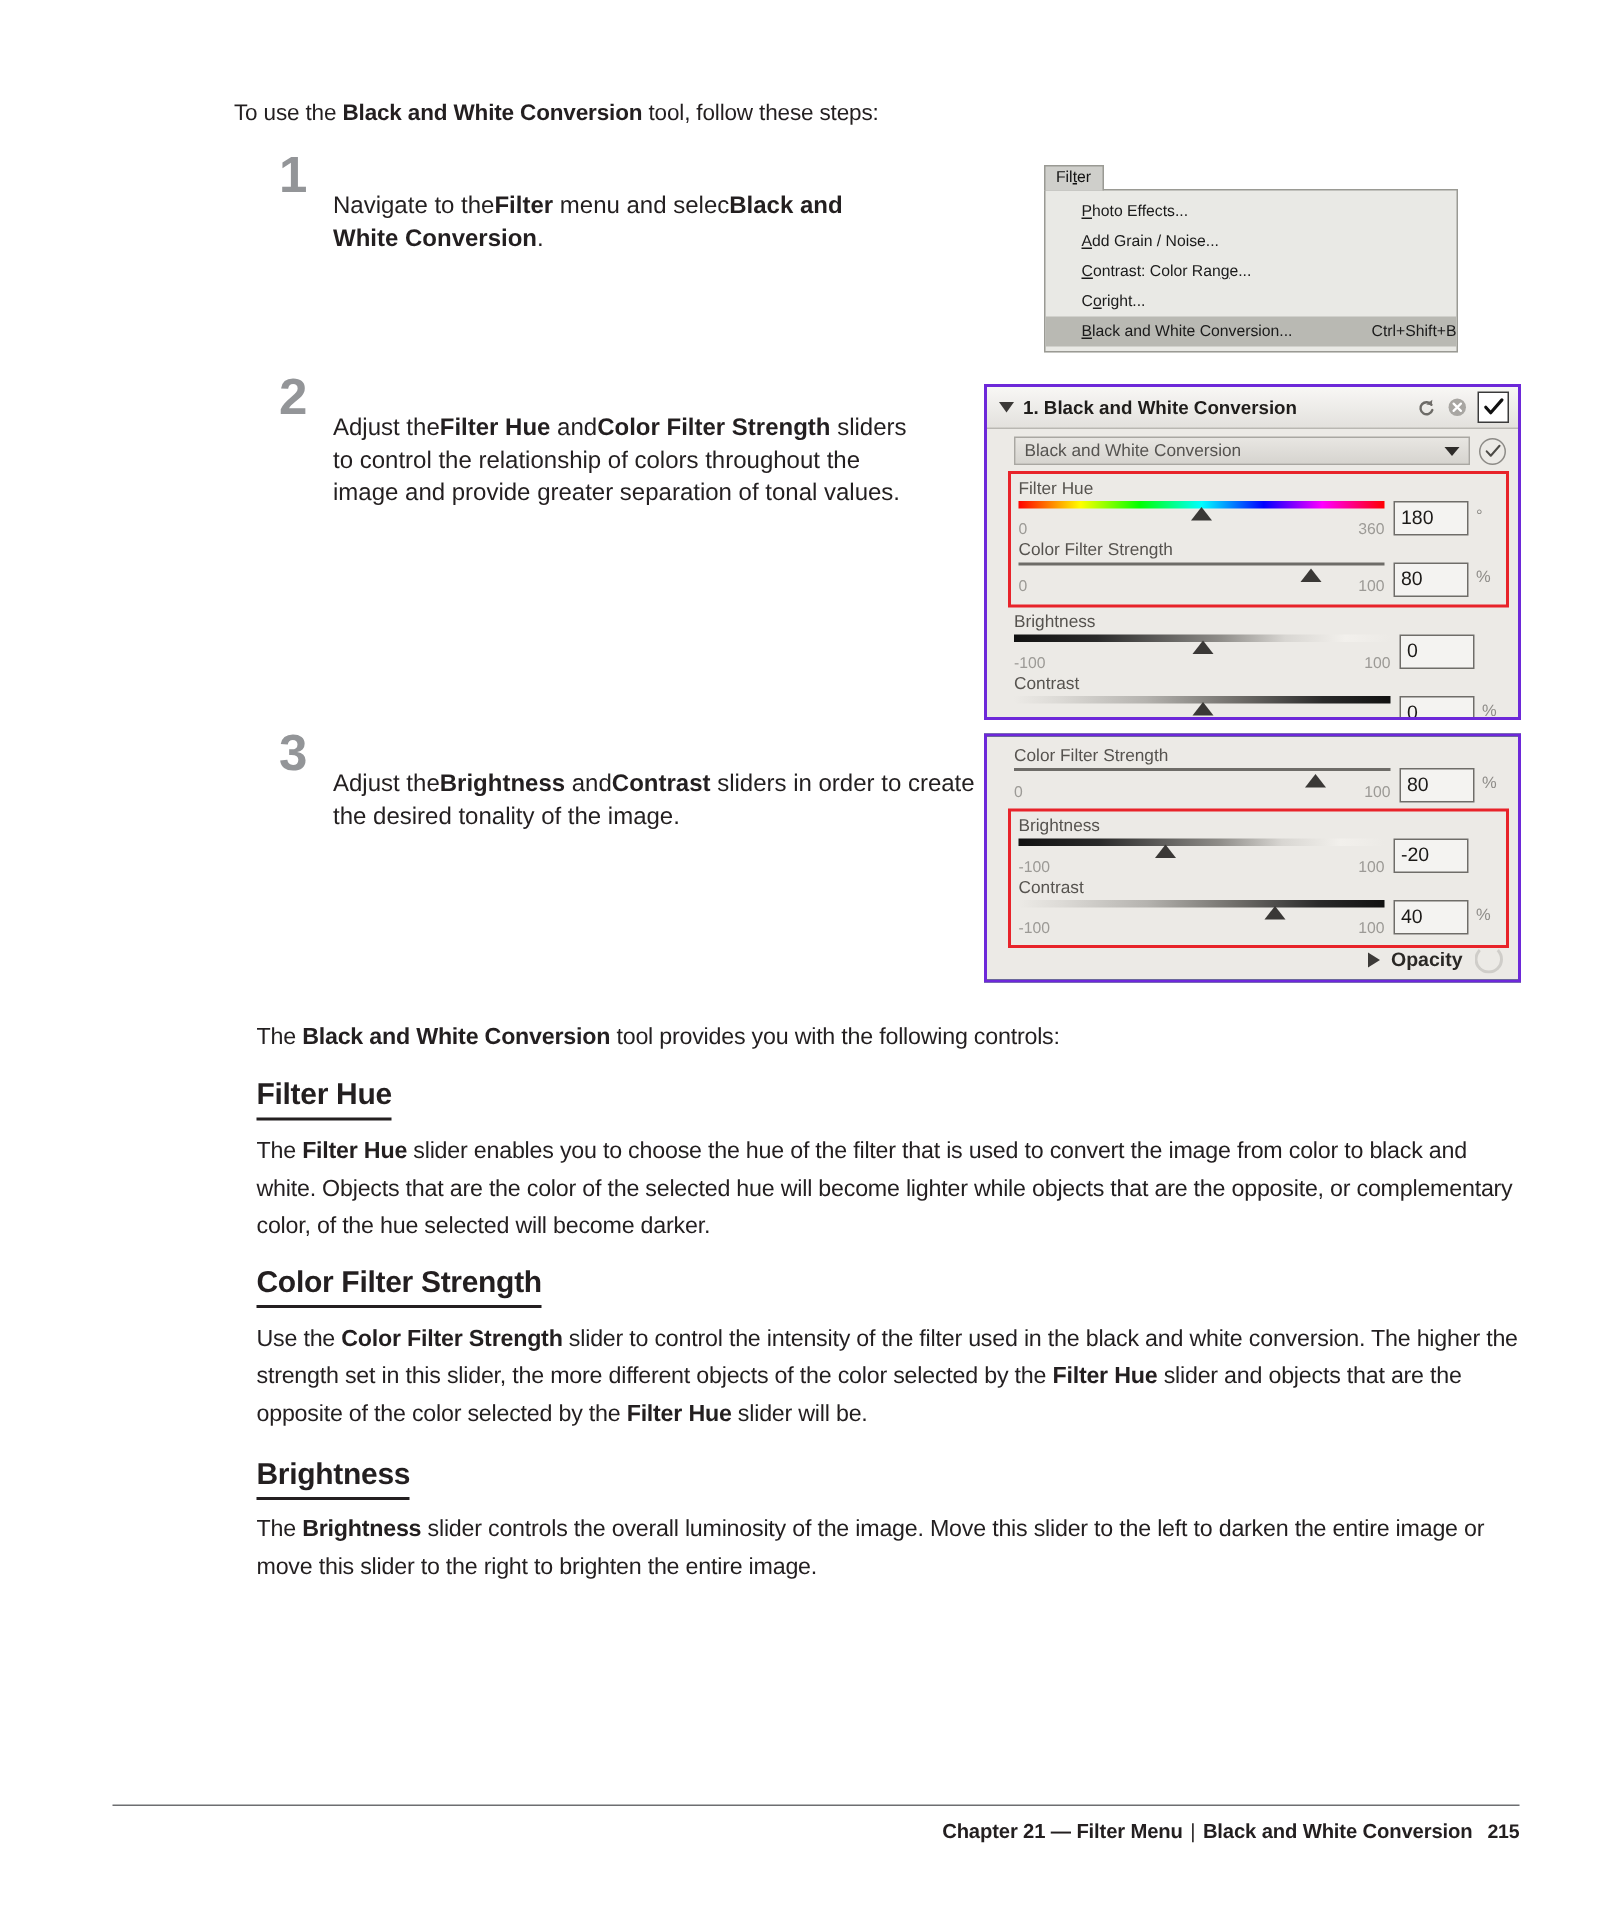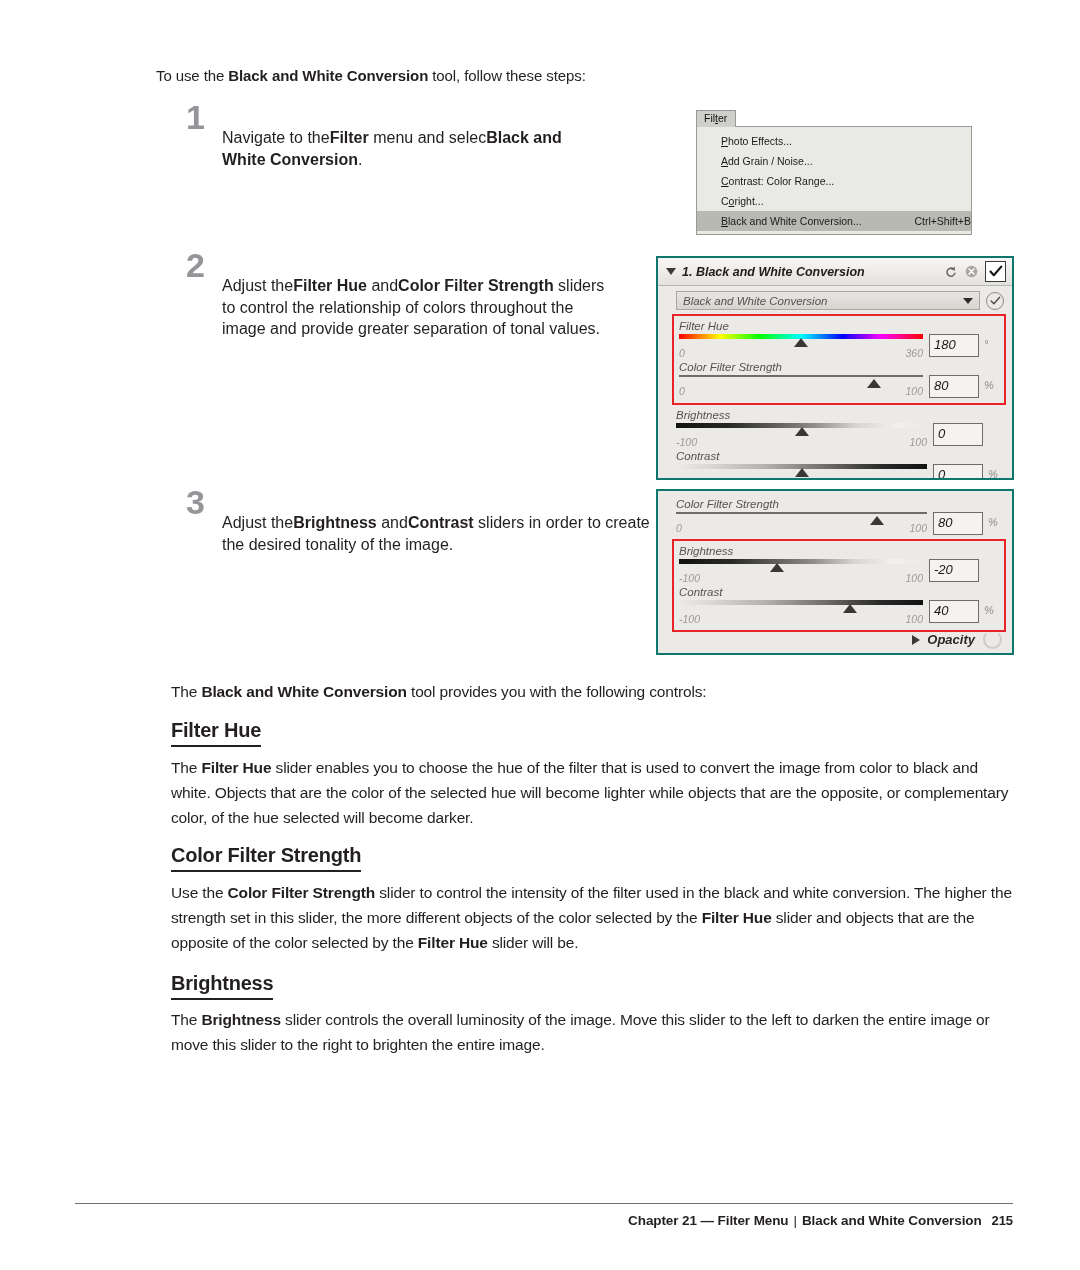--- a/index.html
+++ b/index.html
@@ -97,23 +97,22 @@
     right: 0;
     font-size: 10.5px;
   }
   u { text-decoration: underline; }
 
   
   .nx-shot {
     position: absolute;
     box-sizing: border-box;
     background: #14532d;
-    border: 2px solid #0f766e;
+    border: 2px solid #6d28d9;
     overflow: hidden;
-    font-style: italic;
   }
   #panel2 { left: 656px; top: 256px; width: 358px; left: 656px; height: 224px; }
   #panel3 { left: 656px; top: 489px; width: 358px; height: 166px; }
 
   .nx-inner { position: relative; width: 100%; height: 100%; background: #eceae6; }
 
   .nx-header {
     height: 28px;
     background: linear-gradient(#f8f7f5, #e3e1dd);
     border-bottom: 1px solid #b9b7b2;

